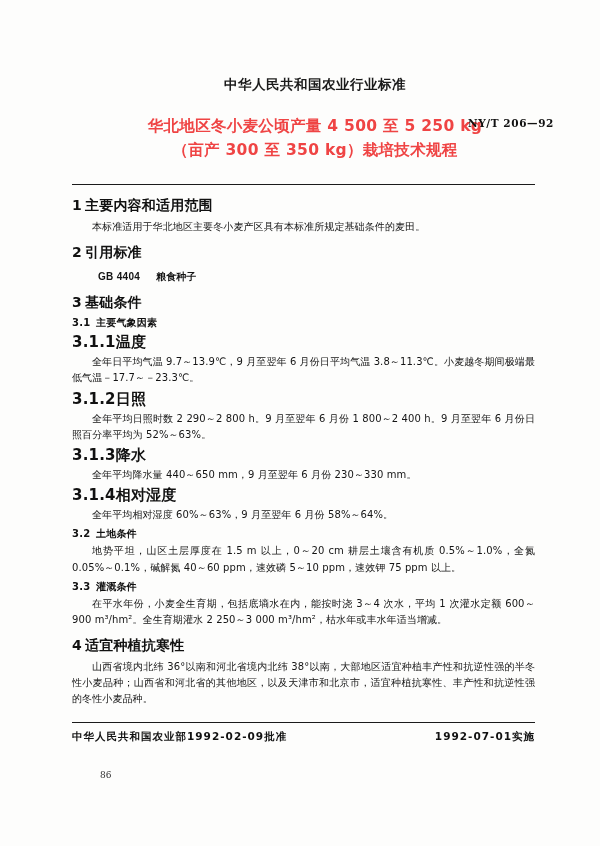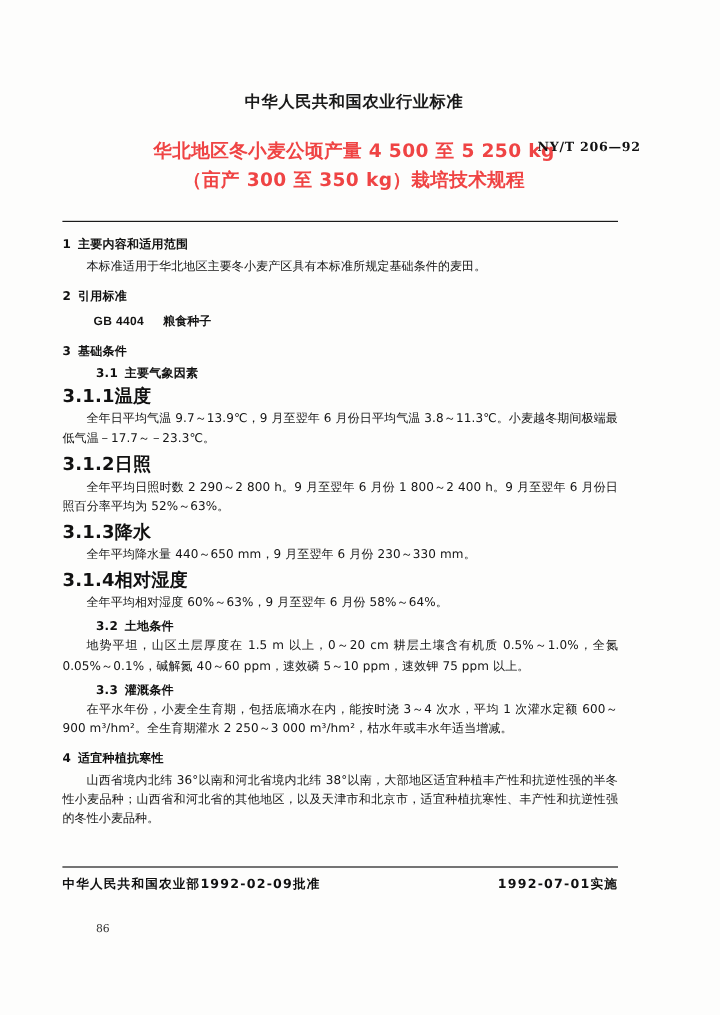--- a/index.html
+++ b/index.html
@@ -15,21 +15,21 @@
   .page {
     position: relative;
     width: 600px;
     height: 846px;
     background: #fdfdfc;
     overflow: hidden;
     box-sizing: border-box;
   }
   .sheet {
     position: absolute;
-    left: 52px;
+    left: 72px;
     top: 0;
     width: 486px;
     height: 846px;
   }
 
   
   .std-org {
     text-align: center;
     font-size: 13.5px;
     font-weight: bold;
@@ -72,41 +72,40 @@
   }
   .rule-top { margin-top: 22px; width: 463px; }
   .rule-bottom { width: 463px; }
 
   
   .body {
     margin-top: 12px;
     width: 463px;
   }
   .h-sec {
-    font-size: 10px;
+    font-size: 14px;
     font-weight: bold;
     color: #111;
     margin: 9px 0 4px 0;
     letter-spacing: 0.2px;
   }
   .h-sec .num {
     display: inline-block;
     min-width: 13px;
   }
   .h-sub {
     font-size: 10px;
     font-weight: bold;
     color: #111;
     margin: 4px 0 2px 0;
     letter-spacing: 0.2px;
   }
   .h-sub .num {
     display: inline-block;
     min-width: 24px;
-    margin-left: 28px;
   }
   .h-subsub {
     font-size: 15px;
     font-weight: bold;
     color: #111;
     margin: 3px 0 2px 0;
     letter-spacing: 0.2px;
   }
   .h-subsub .num {
     display: inline-block;

